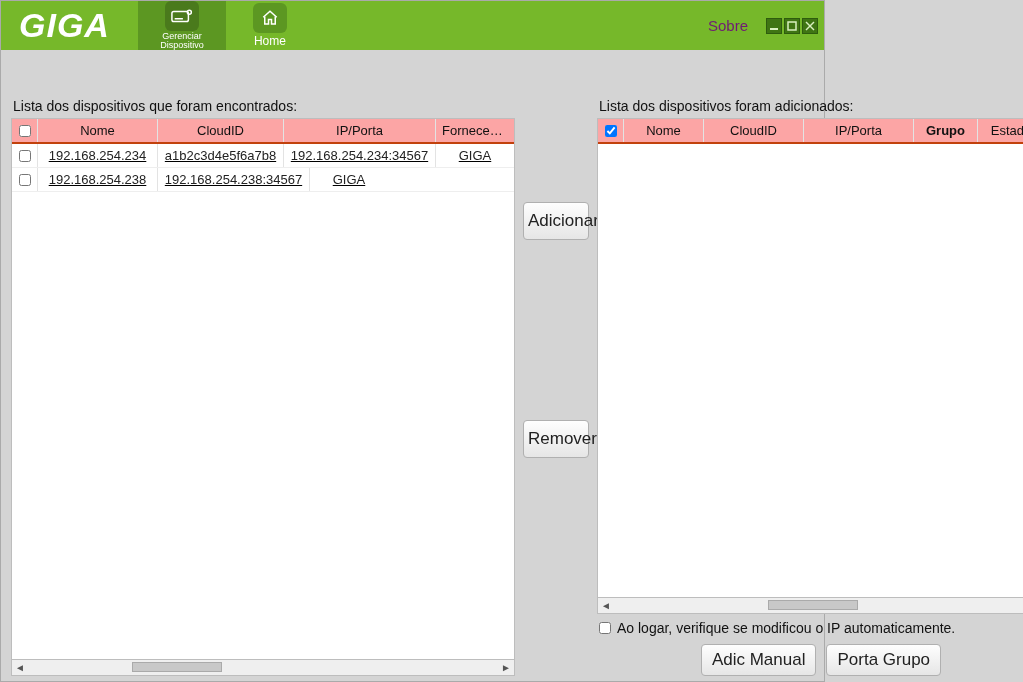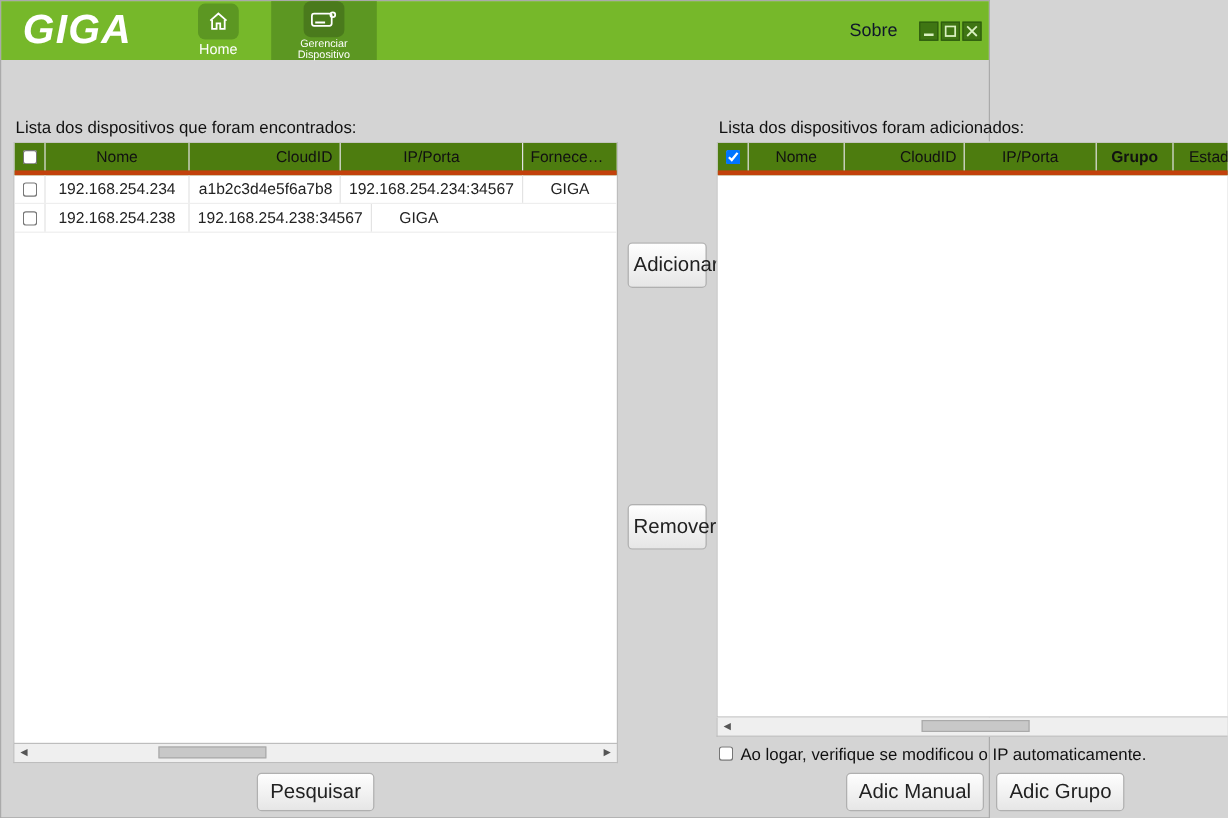--- a/index.html
+++ b/index.html
@@ -81,21 +81,21 @@
     color: #fff;
   }
   .header-right {
     margin-left: auto;
     display: flex;
     align-items: center;
     padding-right: 6px;
     gap: 18px;
   }
   .about-link {
-    color: #0f172a;
+    color: #701a75;
     font-size: 15px;
     cursor: pointer;
   }
   .winbtns {
     display: flex;
     gap: 2px;
     align-items: center;
   }
   .winbtn {
     width: 16px;
@@ -140,44 +140,44 @@
   .table-box {
     background: #fff;
     border: 1px solid #bdbdbd;
     flex: 1;
     overflow: hidden;
     display: flex;
     flex-direction: column;
   }
   .thead {
     display: flex;
-    background: #4d7c0f;
-    border-bottom: 4px solid #c2410c;
+    background: #fca5a5;
+    border-bottom: 2px solid #c2410c;
   }
   .th, .td {
     padding: 4px 6px;
     font-size: 13px;
     border-right: 1px solid #e3e3e3;
     white-space: nowrap;
     overflow: hidden;
     text-overflow: ellipsis;
     text-align: center;
   }
   .th { font-weight: 400; color: #111; }
   .col-chk { width: 26px; flex: 0 0 26px; display:flex; align-items:center; justify-content:center;}
   .col-nome { width: 120px; flex: 0 0 120px; }
-  .col-cloud { width: 126px; flex: 0 0 126px; text-align: right; }
+  .col-cloud { width: 126px; flex: 0 0 126px; }
   .col-ipp { width: 152px; flex: 0 0 152px; }
   .col-forn { width: 78px; flex: 0 0 78px; border-right: none;}
   .right .col-nome { width: 80px; flex:0 0 80px;}
   .right .col-cloud { width: 100px; flex:0 0 100px;}
   .right .col-ipp { width: 110px; flex:0 0 110px;}
   .right .col-grupo { width: 64px; flex:0 0 64px;font-weight:bold;}
   .right .col-estado { width: 66px; flex:0 0 66px; border-right:none;}
-  .tbody { flex: 1; overflow:auto; }
+  .tbody { flex: 1; overflow:auto;text-decoration:underline; }
   .trow {
     display: flex;
     border-bottom: 1px solid #eee;
   }
   .trow .td { color: #222; }
   input[type=checkbox] {
     width: 12px; height: 12px;
   }
   .hscroll {
     height: 16px;
@@ -240,39 +240,39 @@
 </head>
 <body>
 
 <div class="app">
 
   <div class="header">
     <div class="logo">
       <span class="logo-text">GIGA</span>
     </div>
     <div class="nav">
-      <div class="nav-item">
-        <div class="icon-wrap">
-          <svg width="20" height="18" viewBox="0 0 24 24" fill="none" stroke="#fff" stroke-width="2">
-            <path d="M3 11 L12 3 L21 11"></path>
-              <path d="M5 10 V20 H10 V14 H14 V20 H19 V10"></path>
-          </svg>
-        </div>
-        <span class="nav-label">Home</span>
-      </div>
       <div class="nav-item active">
         <div class="icon-wrap">
           <svg width="22" height="16" viewBox="0 0 24 16" fill="none" stroke="#fff" stroke-width="1.6">
             <rect x="1" y="3" width="18" height="11" rx="2"></rect>
             <circle cx="20" cy="4" r="2.2"></circle>
             <line x1="4" y1="11" x2="13" y2="11"></line>
           </svg>
         </div>
         <span class="nav-sublabel">Gerenciar</span>
         <span class="nav-sublabel">Dispositivo</span>
+      </div>
+      <div class="nav-item">
+        <div class="icon-wrap">
+          <svg width="20" height="18" viewBox="0 0 24 24" fill="none" stroke="#fff" stroke-width="2">
+            <path d="M3 11 L12 3 L21 11"></path>
+              <path d="M5 10 V20 H10 V14 H14 V20 H19 V10"></path>
+          </svg>
+        </div>
+        <span class="nav-label">Home</span>
       </div>
     </div>
     <div class="header-right">
       <span class="about-link">Sobre</span>
       <div class="winbtns">
         <div class="winbtn">
           <svg width="10" height="10">
               <line x1="1" y1="8" x2="9" y2="8" stroke="#d9f0c0" stroke-width="2"></line>
             </svg>
         </div>
@@ -323,23 +323,20 @@
               <div class="td col-ipp">192.168.254.238:34567</div>
               <div class="td col-forn">GIGA</div>
             </div>
           </div>
       </div>
       <div class="hscroll">
         <div class="arrow">◄</div>
         <div class="thumb" style="left:120px; width:90px;"></div>
         <div class="arrow" style="margin-left:auto">►</div>
       </div>
-      <div class="bottom-row">
-        <button class="btn">Pesquisar</button>
-      </div>
     </div>
 
     <div class="panel-mid">
       <button class="btn btn-mid">Adicionar</button>
       <div class="mid-gap"></div>
       <button class="btn btn-mid">Remover</button>
     </div>
 
     <div class="panel-right right">
       <div class="panel-title">Lista dos dispositivos foram adicionados:</div>
@@ -360,18 +357,18 @@
         <div class="arrow">◄</div>
         <div class="thumb" style="left:170px; width:90px;"></div>
 
       </div>
       <div class="checkbox-row">
         <input type="checkbox" style="">
         <span>Ao logar, verifique se  modificou o IP automaticamente.</span>
       </div>
       <div class="bottom-row right-bottom">
         <button class="btn">Adic Manual</button>
-        <button class="btn">Adic Grupo</button>
+        <button class="btn">Porta Grupo</button>
       </div>
     </div>
 
   </div>
 </div>
 
 </body></html>

